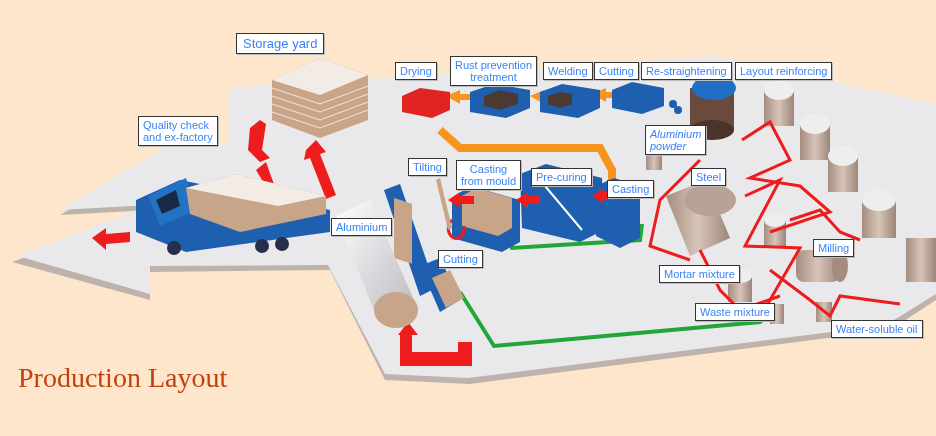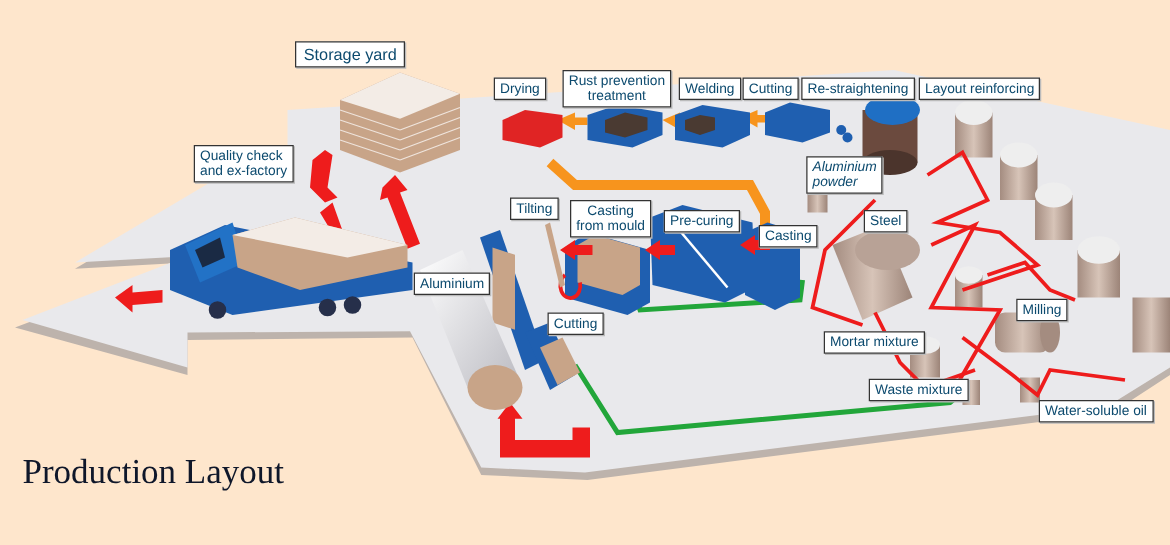--- a/index.html
+++ b/index.html
@@ -1,27 +1,27 @@
 <!DOCTYPE html>
 <html><head>
 <meta charset="utf-8">
 <style>
   html, body { margin: 0; padding: 0; }
   body { width: 936px; height: 436px; background: #fee6cc; overflow: hidden; position: relative; font-family: "Liberation Sans", sans-serif; }
   #stage { position: absolute; left: 0; top: 0; width: 936px; height: 436px; }
   .callout {
-    position: absolute; background: #ffffff; border: 1px solid #333; color: #0c4a6e;
+    position: absolute; background: #ffffff; border: 1px solid #333; color: #3b82f6;
     font-family: "Liberation Sans", sans-serif; font-size: 11px; line-height: 12px;
     padding: 2px 4px; white-space: nowrap; box-shadow: 1px 1px 0 #bbb; text-align: center;
   }
   .callout.big { font-size: 13px; line-height: 15px; padding: 2px 6px; }
   .callout.left { text-align: left; }
   .title {
     position: absolute; left: 18px; top: 362px;
-    font-family: "Liberation Serif", "DejaVu Serif", serif; font-size: 28px; color: #0f172a;
+    font-family: "Liberation Serif", "DejaVu Serif", serif; font-size: 28px; color: #c2410c;
   }
 </style>
 </head>
 <body>
 
 <div id="stage">
 <svg width="936" height="436" viewBox="0 0 936 436" xmlns="http://www.w3.org/2000/svg">
   <defs>
     <linearGradient id="silo" x1="0" x2="1" y1="0" y2="0">
       <stop offset="0" stop-color="#a48c80"></stop>
@@ -179,21 +179,21 @@
     <rect x="394" y="200" width="18" height="60" fill="#c8a488" transform="skewY(18) translate(0,-130)"></rect>
     <polygon points="336,216 370,200 414,300 378,320" fill="url(#autoc)"></polygon>
     <ellipse cx="396" cy="310" rx="22" ry="18" fill="#c8a488"></ellipse>
     <polygon points="420,266 440,258 460,300 440,312" fill="#1f5fb0"></polygon>
     <polygon points="432,278 450,270 464,298 446,308" fill="#c8a488"></polygon>
   </g>
 </svg>
 </div>
 
 <div class="callout big" style="left:236px;top:33px;"><span>Storage yard</span></div>
-<div class="callout left" style="left:138px;top:116px;margin-left:17px;"><span>Quality check</span><br><span>and ex-factory</span></div>
+<div class="callout left" style="left:138px;top:116px;"><span>Quality check</span><br><span>and ex-factory</span></div>
 <div class="callout" style="left:395px;top:62px;"><span>Drying</span></div>
 <div class="callout" style="left:450px;top:56px;"><span>Rust prevention</span><br><span>treatment</span></div>
 <div class="callout" style="left:543px;top:62px;"><span>Welding</span></div>
 <div class="callout" style="left:594px;top:62px;"><span>Cutting</span></div>
 <div class="callout" style="left:641px;top:62px;"><span>Re-straightening</span></div>
 <div class="callout" style="left:735px;top:62px;"><span>Layout reinforcing</span></div>
 <div class="callout left" style="left:645px;top:125px;font-style:italic;"><span>Aluminium</span><br><span>powder</span></div>
 <div class="callout" style="left:408px;top:158px;"><span>Tilting</span></div>
 <div class="callout" style="left:456px;top:160px;"><span>Casting</span><br><span>from mould</span></div>
 <div class="callout" style="left:531px;top:168px;"><span>Pre-curing</span></div>

